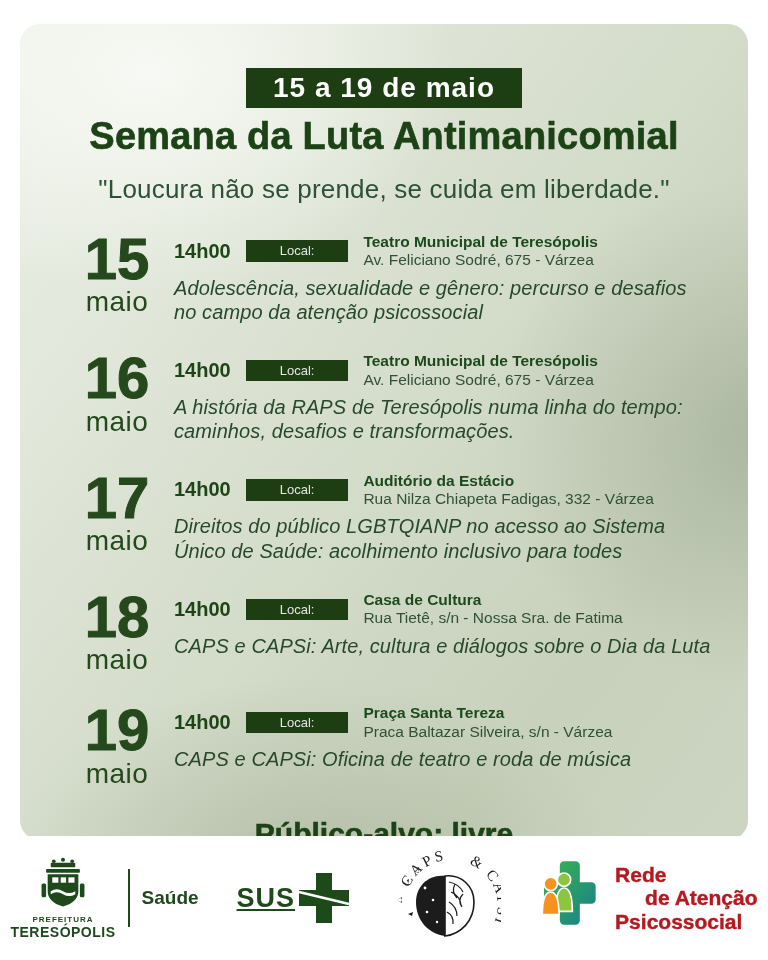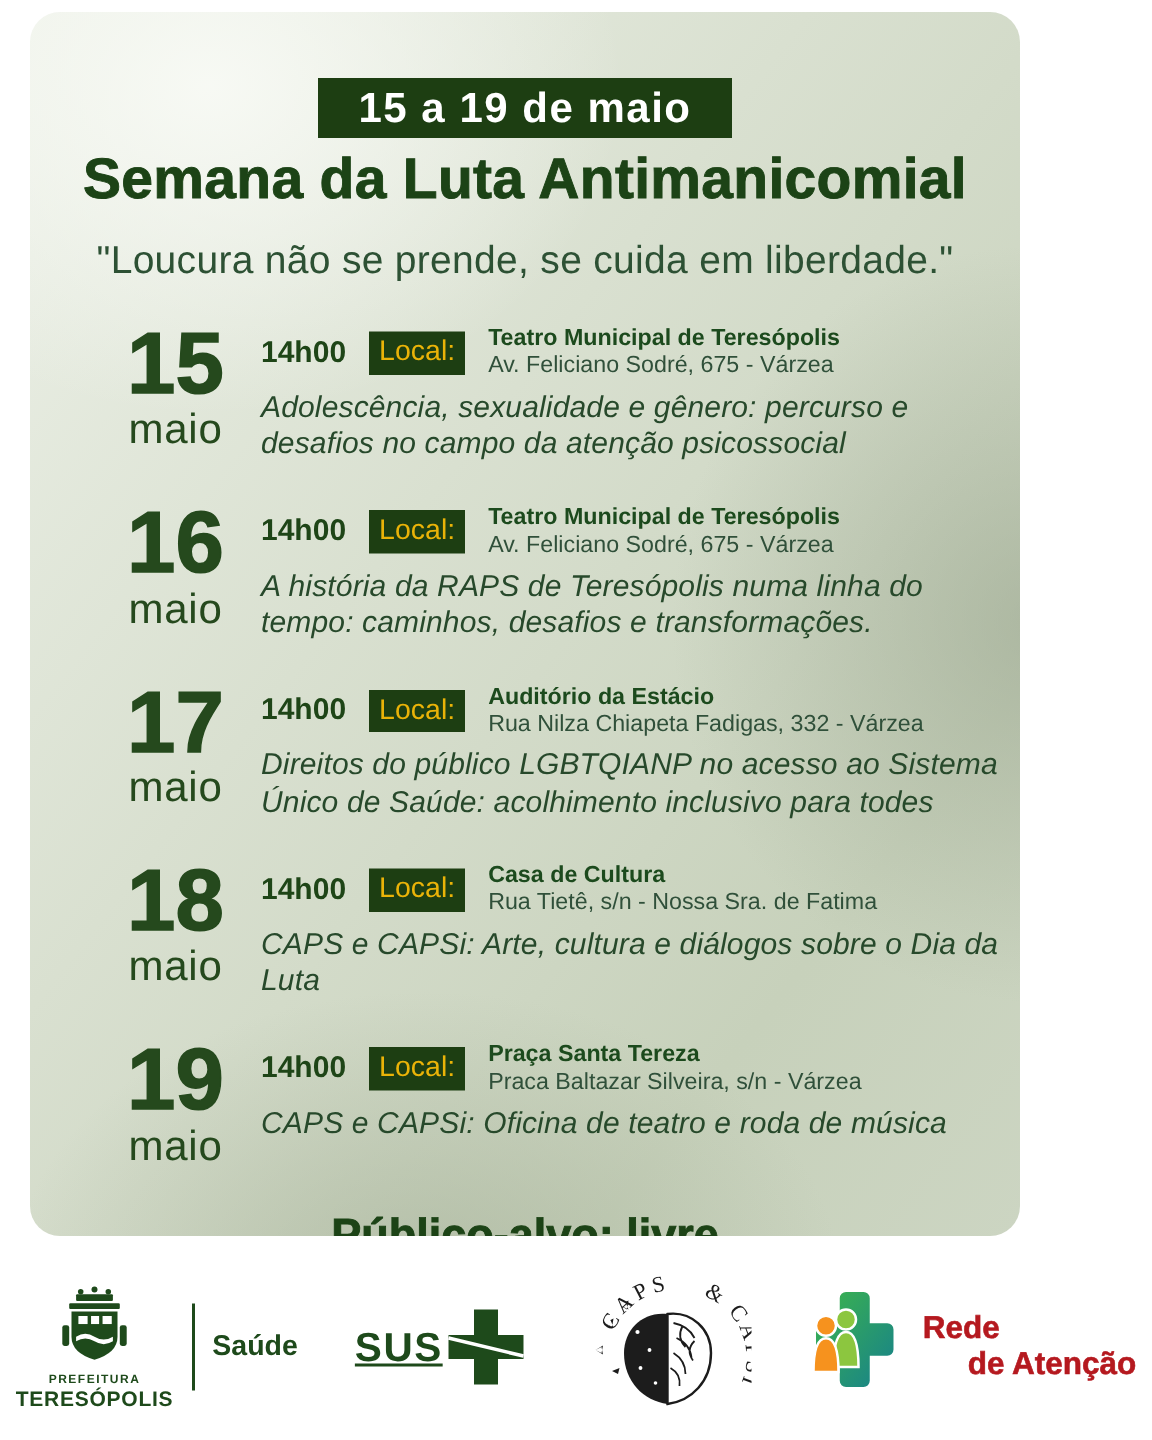--- a/index.html
+++ b/index.html
@@ -1,20 +1,20 @@
 <!DOCTYPE html>
 <html><head>
 <meta charset="utf-8">
 <style>
   * { margin:0; padding:0; box-sizing:border-box; }
   html,body { width:768px; height:960px; background:#ffffff; overflow:hidden;
     font-family:"Liberation Sans", sans-serif; }
 
   .panel{
-    position:absolute; left:20px; top:8px; width:660px; height:816px;
+    position:absolute; left:20px; top:24px; width:728px; height:816px;
     border-radius:20px;
     background:
       radial-gradient(ellipse 70% 45% at 18% 6%, rgba(248,250,245,0.95), rgba(248,250,245,0) 60%),
       radial-gradient(ellipse 60% 50% at 102% 50%, rgba(150,162,139,0.55), rgba(150,162,139,0) 62%),
       radial-gradient(ellipse 70% 40% at 40% 104%, rgba(160,172,147,0.55), rgba(160,172,147,0) 60%),
       linear-gradient(128deg, #edf1e8 0%, #d9e0d0 40%, #c7d1bb 78%, #ccd5c2 100%);
     overflow:hidden;
   }
 
   .date-badge{
@@ -33,22 +33,22 @@
 
   .events{ margin:27px 0 0 40px; }
   .event{ display:flex; margin-bottom:27px; }
   .date-col{ width:114px; text-align:center; color:#25491d; flex:none; }
   .day{ font-size:58px; font-weight:bold; line-height:0.92;
         -webkit-text-stroke:1px #25491d; }
   .month{ font-size:28px; margin-top:1px; letter-spacing:0.5px; }
   .event-body{ flex:1; padding-top:1px; }
   .meta{ display:flex; align-items:center; gap:15px; }
   .time{ font-size:20px; font-weight:bold; color:#1e4517; }
-  .local-badge{ background:#1d3e12; color:#eab308; font-size:19px;
-    padding:3px 7px; line-height:1.2; }
+  .local-badge{ background:#1d3e12; color:#e5e5e5; font-size:13px;
+    padding:3px 34px; line-height:1.2; }
   .venue-block{ line-height:1.18; }
   .venue{ font-size:15.5px; font-weight:bold; color:#1c4a1d; }
   .address{ font-size:15.5px; color:#30503a; }
   .desc{ font-size:20px; color:#27492b; margin-top:6px; max-width:540px;
     line-height:1.22; letter-spacing:0.1px;font-style:italic; }
 
   .audience{
     text-align:center; margin-top:12px; font-size:30px; font-weight:bold;
     color:#1c4316; -webkit-text-stroke:0.6px #1c4316;
   }
@@ -255,16 +255,17 @@
         <path d="M20 64 Q20 36 30 36 Q40 36 40 64 Z"></path>
       </g>
       <g fill="#f6921e" stroke="#ffffff" stroke-width="2">
         <circle cx="14" cy="31" r="8"></circle>
         <path d="M4 68 Q4 41 14 41 Q24 41 24 68 Z"></path>
       </g>
     </svg>
     <div class="rede-text">
       <div>Rede</div>
       <div class="rede-l2">de Atenção</div>
+      <div>Psicossocial</div>
     </div>
   </div>
 
 </div>
 
 </body></html>

